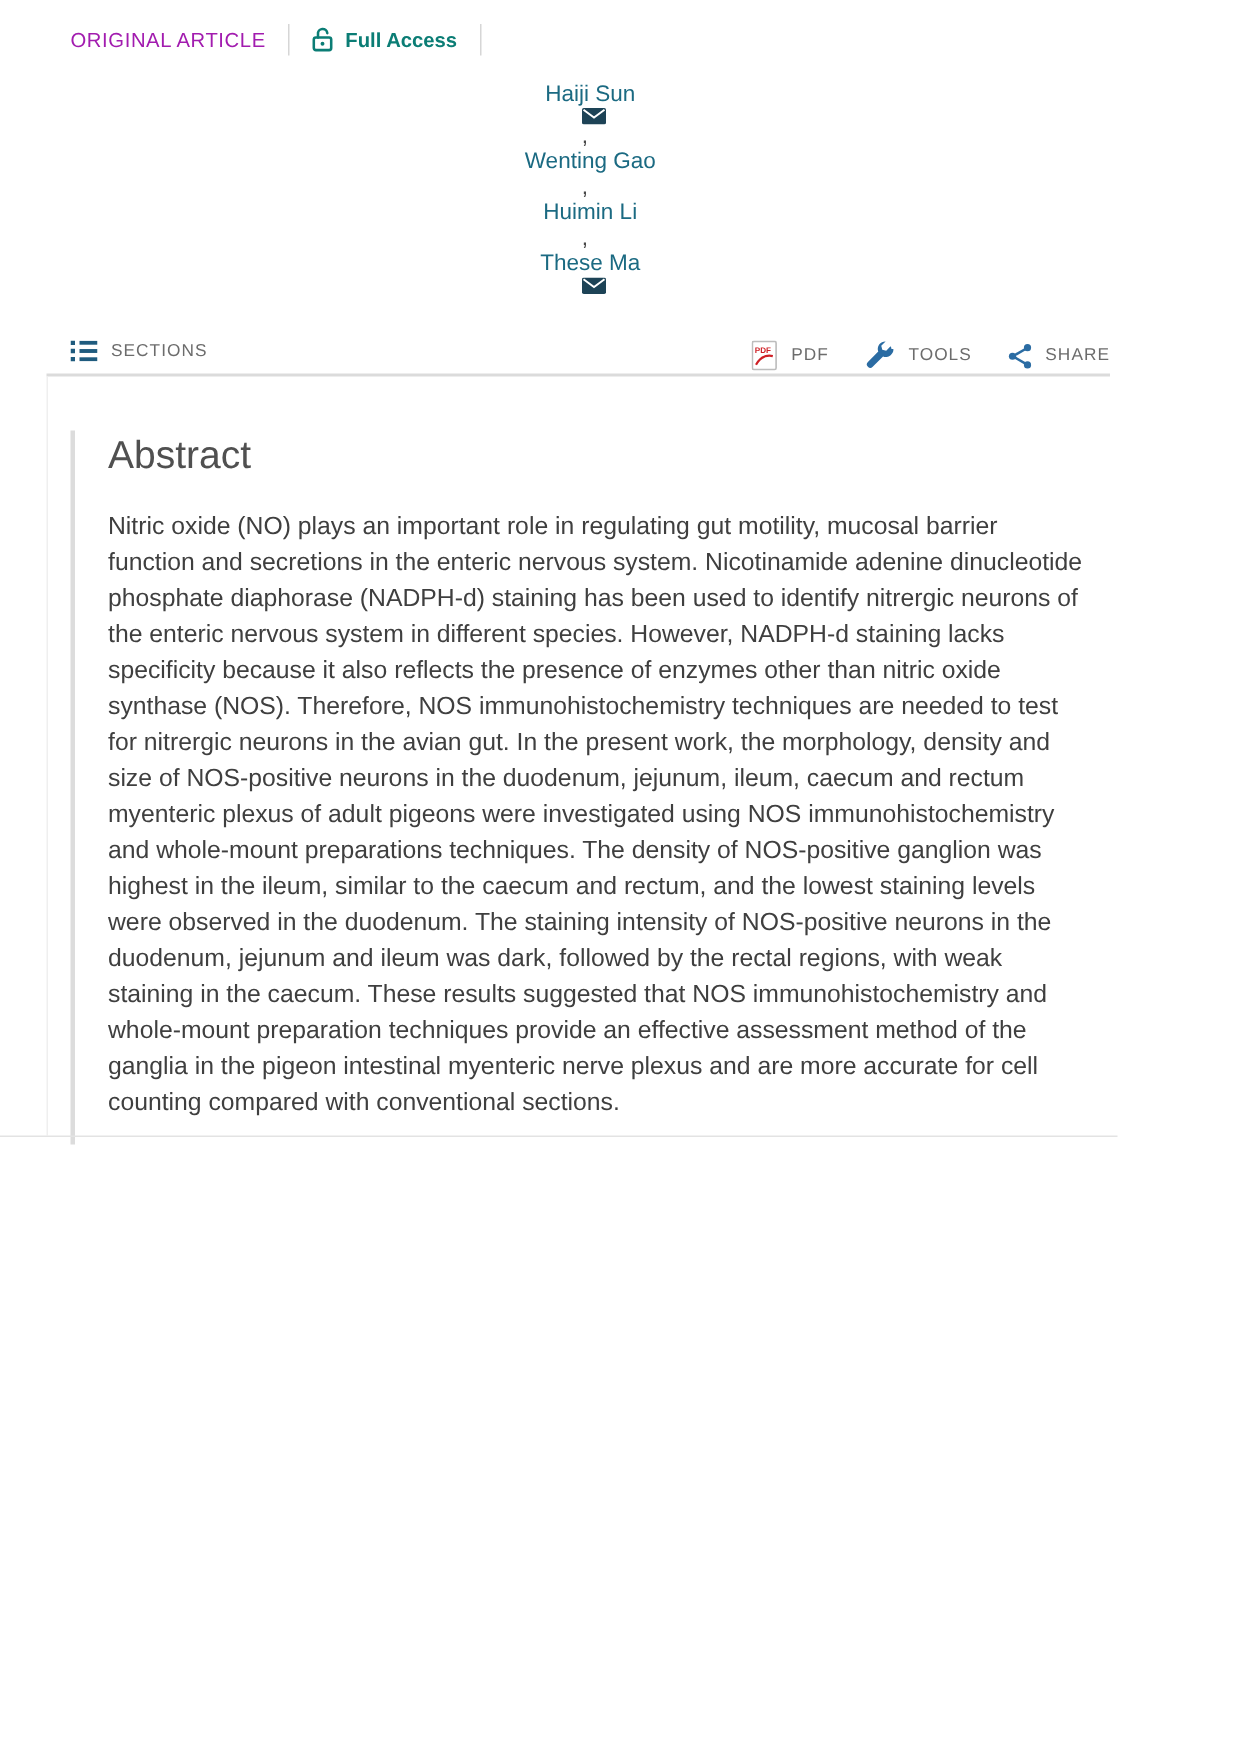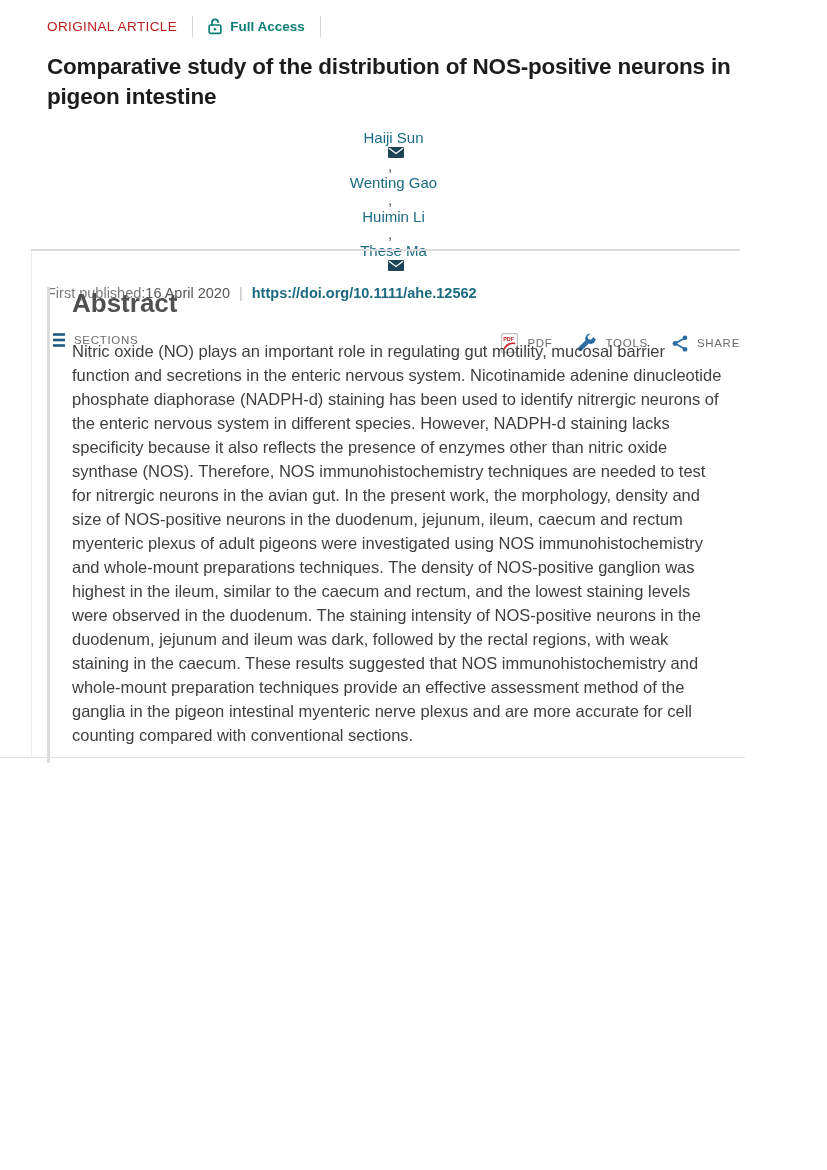--- a/index.html
+++ b/index.html
@@ -5,21 +5,21 @@
   html,body{margin:0;padding:0;background:#ffffff;}
   body{
     width:827px;height:1170px;position:relative;overflow:hidden;
     font-family:"Liberation Sans", sans-serif;
     -webkit-font-smoothing:antialiased;
   }
   .content{padding:0 87px 0 47px;position:relative;}
 
   
   .meta-row{display:flex;align-items:center;margin-top:15px;height:22px;}
-  .article-type{font-size:13.5px;color:#b91c1c;letter-spacing:.4px;}
+  .article-type{font-size:13.5px;color:#a21caf;letter-spacing:.4px;}
   .vdiv{width:1px;height:21px;background:#d6d6d6;margin:0 15px;}
   .access{display:flex;align-items:center;gap:8px;color:#0b7d75;font-size:13.5px;font-weight:700;text-decoration:none;cursor:pointer;}
   .access svg{display:block;}
 
   
   h1.title{
     margin:15px 0 0 0;font-size:22.5px;line-height:30px;font-weight:700;
     color:#1c1c1c;letter-spacing:-.2px;max-width:720px;
   }
 
@@ -47,21 +47,21 @@
   .top-rule{position:absolute;top:249px;left:31px;width:709px;height:2px;background:#dbdbdb;}
   .left-rail{position:absolute;top:251px;left:31px;width:1px;height:506px;background:#efefef;}
   .bottom-rule{position:absolute;top:757px;left:0;width:745px;height:1px;background:#e3e3e3;}
 
   
   .abstract{
     position:absolute;top:287px;left:47px;width:693px;box-sizing:border-box;
     border-left:3px solid #dcdcdc;padding:0 0 16px 22px;
   }
   .abstract h2{
-    margin:0;font-size:26px;font-weight:700;color:#505050;line-height:32px;
+    margin:0;font-size:26px;font-weight:400;color:#505050;line-height:32px;
   }
   .abstract p{
     margin:20px 16px 0 0;font-size:16.5px;line-height:24px;color:#3f3f3f;
     max-width:668px;
   }
 </style>
 </head>
 <body>
 
 <div class="content">
@@ -75,21 +75,20 @@
           <path d="M4 7 V4.7 A3.1 3.1 0 0 1 10.2 4.1" fill="none" stroke="#0b7d75" stroke-width="1.7" stroke-linecap="round"></path>
           <rect x="1.2" y="7" width="11.6" height="8.4" rx="1.4" fill="none" stroke="#0b7d75" stroke-width="1.7"></rect>
           <circle cx="7" cy="11.2" r="1.3" fill="#0b7d75"></circle>
         </svg>
       </span>
       <span>Full Access</span>
     </a>
     <span class="vdiv"></span>
   </div>
 
-  <h1 class="title">Comparative study of the distribution of NOS-positive neurons in pigeon intestine</h1>
 
   <div class="authors">
     <a class="author">Haiji Sun</a>
     <span class="env">
       <svg width="16" height="11" viewBox="0 0 16 11">
           <rect width="16" height="11" rx="1.2" fill="#1d4356"></rect>
           <path d="M1 1.2 L8 6.4 L15 1.2" stroke="#ffffff" stroke-width="1.3" fill="none"></path>
         </svg>
     </span>
     <span class="sep">,</span>
@@ -99,26 +98,20 @@
     <span class="sep">,</span>
     <a class="author">These Ma</a>
     <span class="env">
       <svg width="16" height="11" viewBox="0 0 16 11">
           <rect width="16" height="11" rx="1.2" fill="#1d4356"></rect>
           <path d="M1 1.2 L8 6.4 L15 1.2" stroke="#ffffff" stroke-width="1.3" fill="none"></path>
         </svg>
     </span>
   </div>
 
-  <div class="pub-row">
-    <span class="pub-label">First published:</span>
-    <span class="pub-date">16 April 2020</span>
-    <span class="pub-pipe">|</span>
-    <a class="doi">https://doi.org/10.1111/ahe.12562</a>
-  </div>
 
   <div class="toolbar">
     <button class="tb-item">
       <span>
         <svg width="18" height="14" viewBox="0 0 18 14" fill="#1f5b7e">
           <rect y="0" width="3" height="3"></rect>
             <rect x="6" y="0.2" width="12" height="2.6"></rect>
           <rect y="5.5" width="3" height="3"></rect>
             <rect x="6" y="5.7" width="12" height="2.6"></rect>
           <rect y="11" width="3" height="3"></rect>

